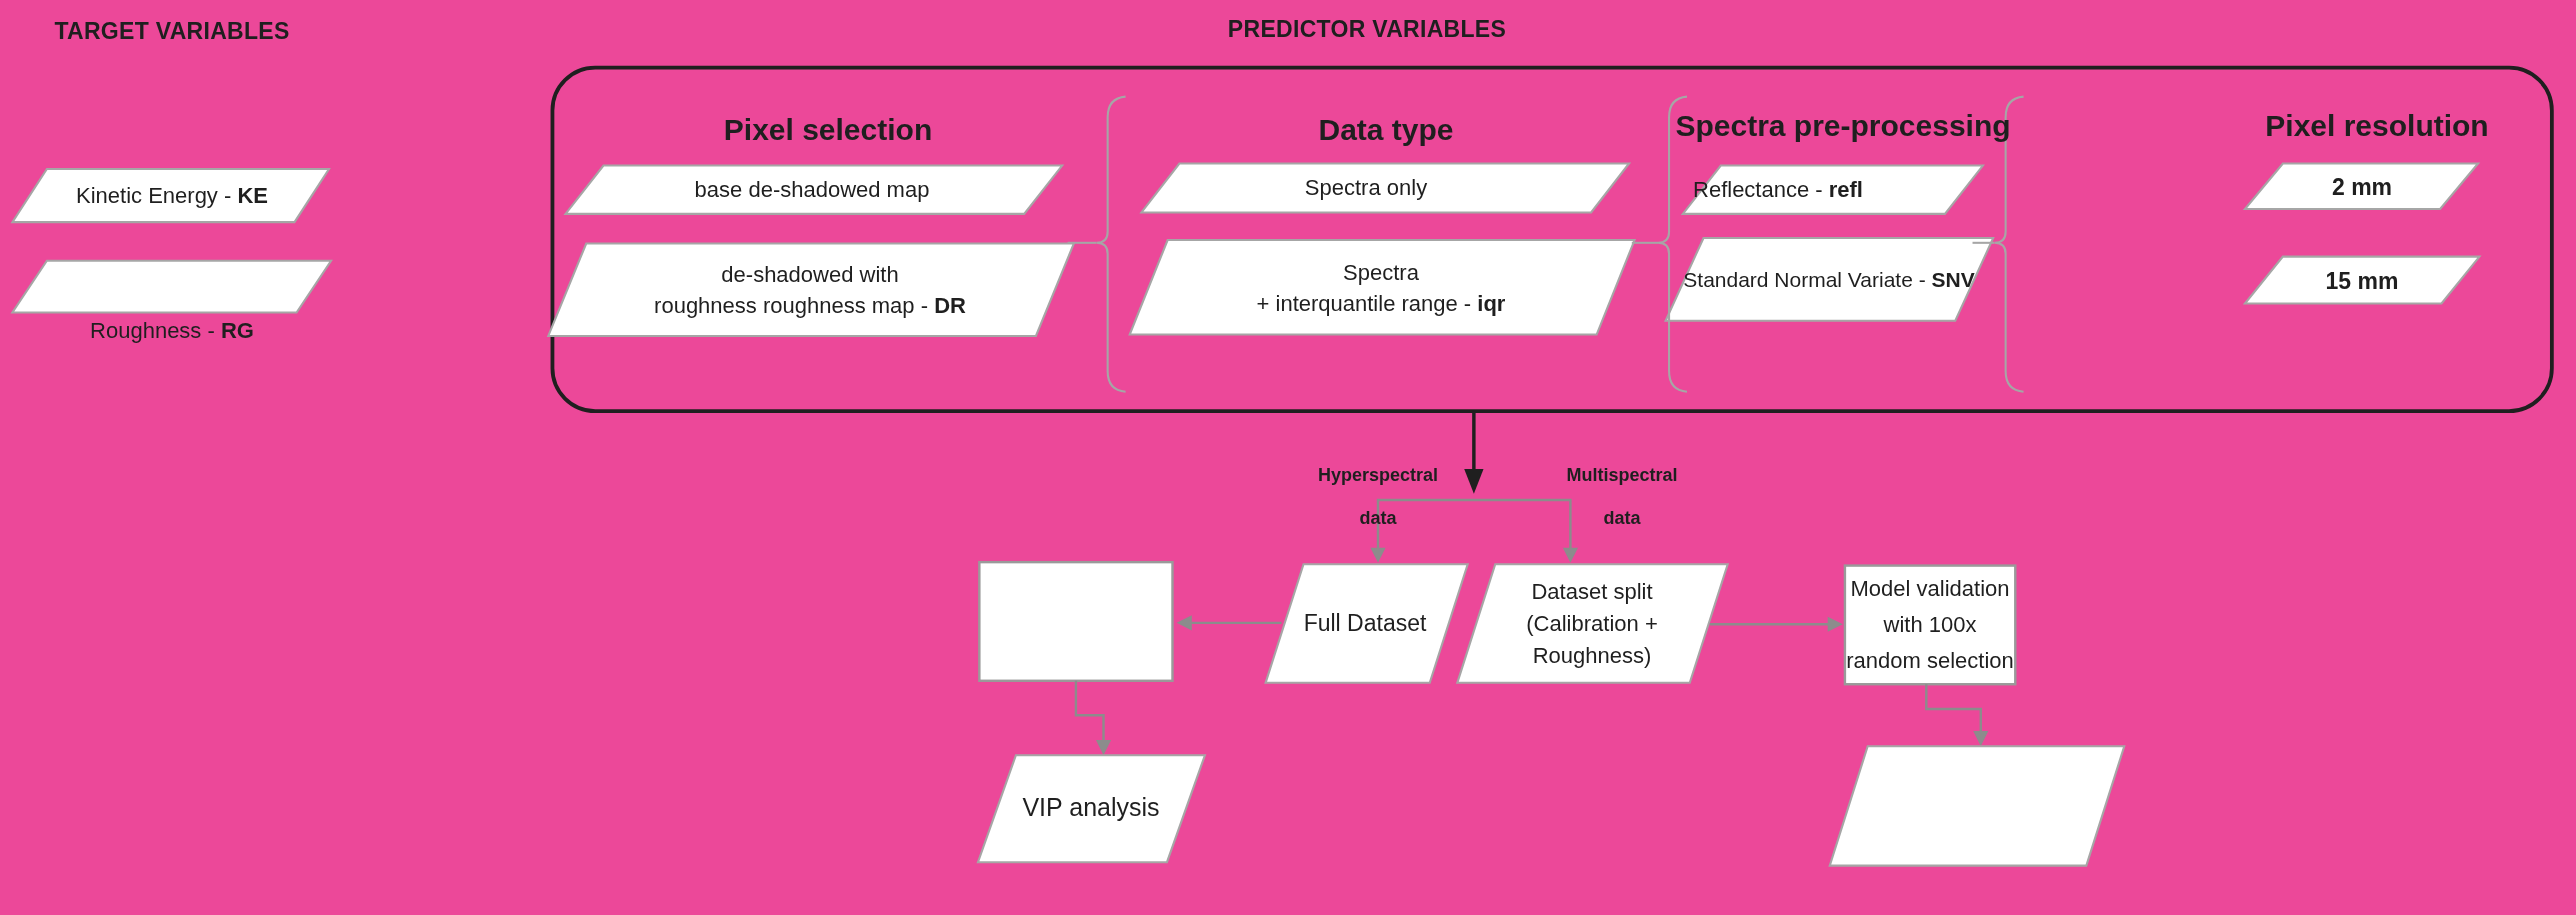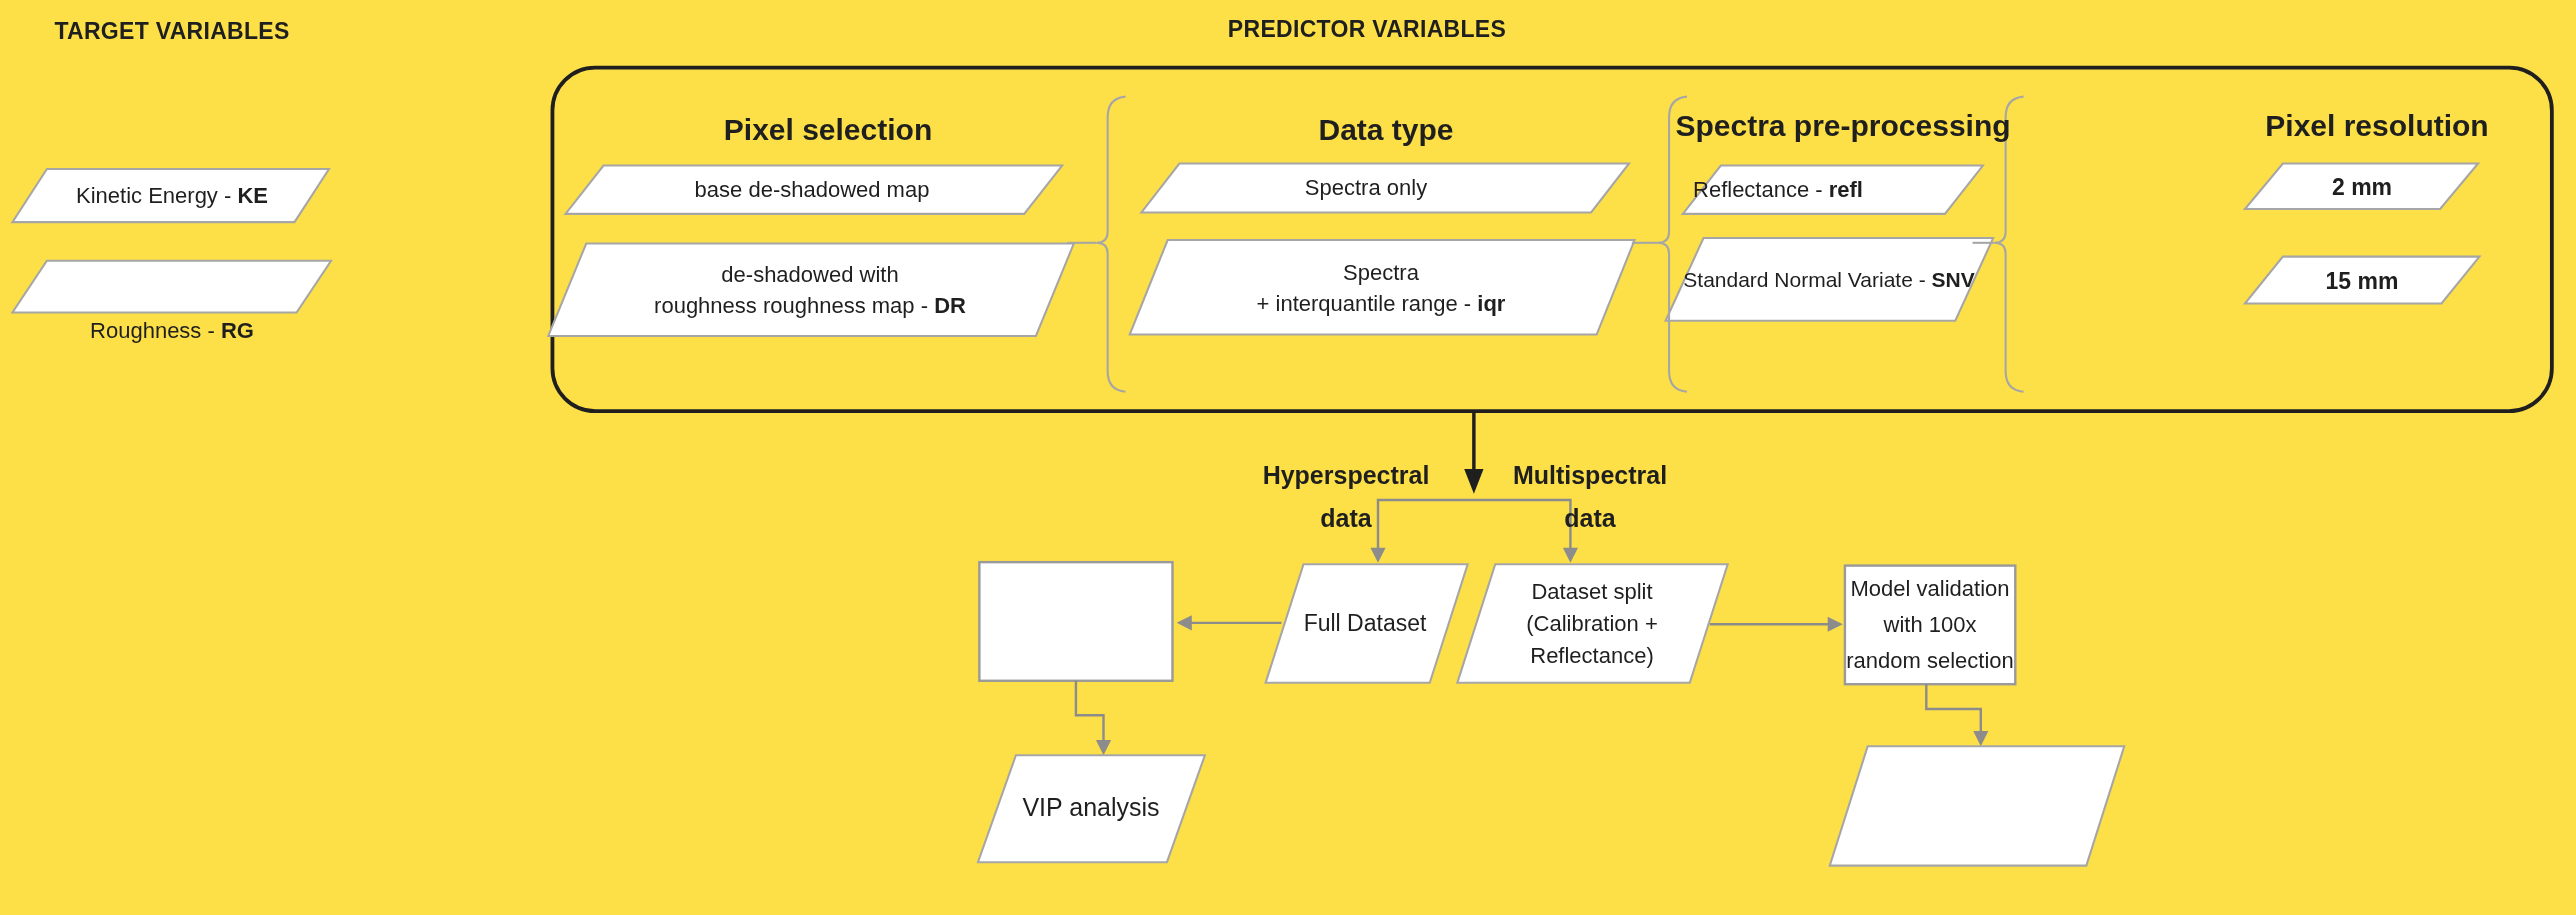--- a/index.html
+++ b/index.html
@@ -1,19 +1,19 @@
 <!DOCTYPE html>
 <html style="font-size:11px"><head>
 <meta charset="utf-8">
 <style>
   html,body{margin:0;padding:0;background:#ffffff;}
   #canvas{
     position:relative;
     width:2576px;height:916px;
-    background:#fde047;
+    background:#ec4899;
     font-family:"Liberation Sans", sans-serif;
     color:#1f1f1f;
     overflow:hidden;
   }
   #shapes{position:absolute;left:0;top:0;width:2576px;height:916px;}
   .pg{fill:#ffffff;stroke:#a6a6a6;stroke-width:3;}
   .rectnode{fill:#ffffff;stroke:#9a9a9a;stroke-width:3.5;}
   .bigbox{fill:none;stroke:#1f1f1f;stroke-width:5.5;}
   .brace{fill:none;stroke:#a6a6a6;stroke-width:3;}
   .stub{stroke:#a6a6a6;stroke-width:3;}
@@ -28,21 +28,21 @@
     white-space:nowrap;
     line-height:1.25;
   }
   .title{font-size:23px;font-weight:bold;letter-spacing:0.3px;}
   .sechead{font-size:30px;font-weight:bold;}
   .node{font-size:22px;}
   .node33{font-size:23px;}
   .node30{font-size:21px;}
   .node36{font-size:25px;}
   .bld{font-weight:bold;}
-  .branchlab{font-size:25px;font-weight:bold;}
+  .branchlab{font-size:18px;font-weight:bold;margin-left:32px;}
   .lh45 .line{line-height:31px;}
   .lh46 .line{line-height:32px;}
   .lh52 .line{line-height:36px;}
   .lh58 .line{line-height:40px;}
   .lh62 .line{line-height:43px;}
   sup.sq{font-size:0.62em;vertical-align:super;line-height:0;}
 </style>
 </head>
 <body>
 
@@ -166,21 +166,21 @@
     <div class="line"><span>Multispectral</span></div>
     <div class="line"><span>data</span></div>
   </div>
 
   <div class="ctr node33" style="left:1365px;top:623px;">
     <span>Full Dataset</span>
   </div>
   <div class="ctr node lh46" style="left:1592px;top:624px;">
     <div class="line"><span>Dataset split</span></div>
     <div class="line"><span>(Calibration +</span></div>
-    <div class="line"><span>Reflectance)</span></div>
+    <div class="line"><span>Roughness)</span></div>
   </div>
   <div class="ctr node lh52" style="left:1930px;top:625px;">
     <div class="line"><span>Model validation</span></div>
     <div class="line"><span>with 100x</span></div>
     <div class="line"><span>random selection</span></div>
   </div>
 
   <div class="ctr node36" style="left:1091px;top:808px;">
     <span>VIP analysis</span>
   </div>

